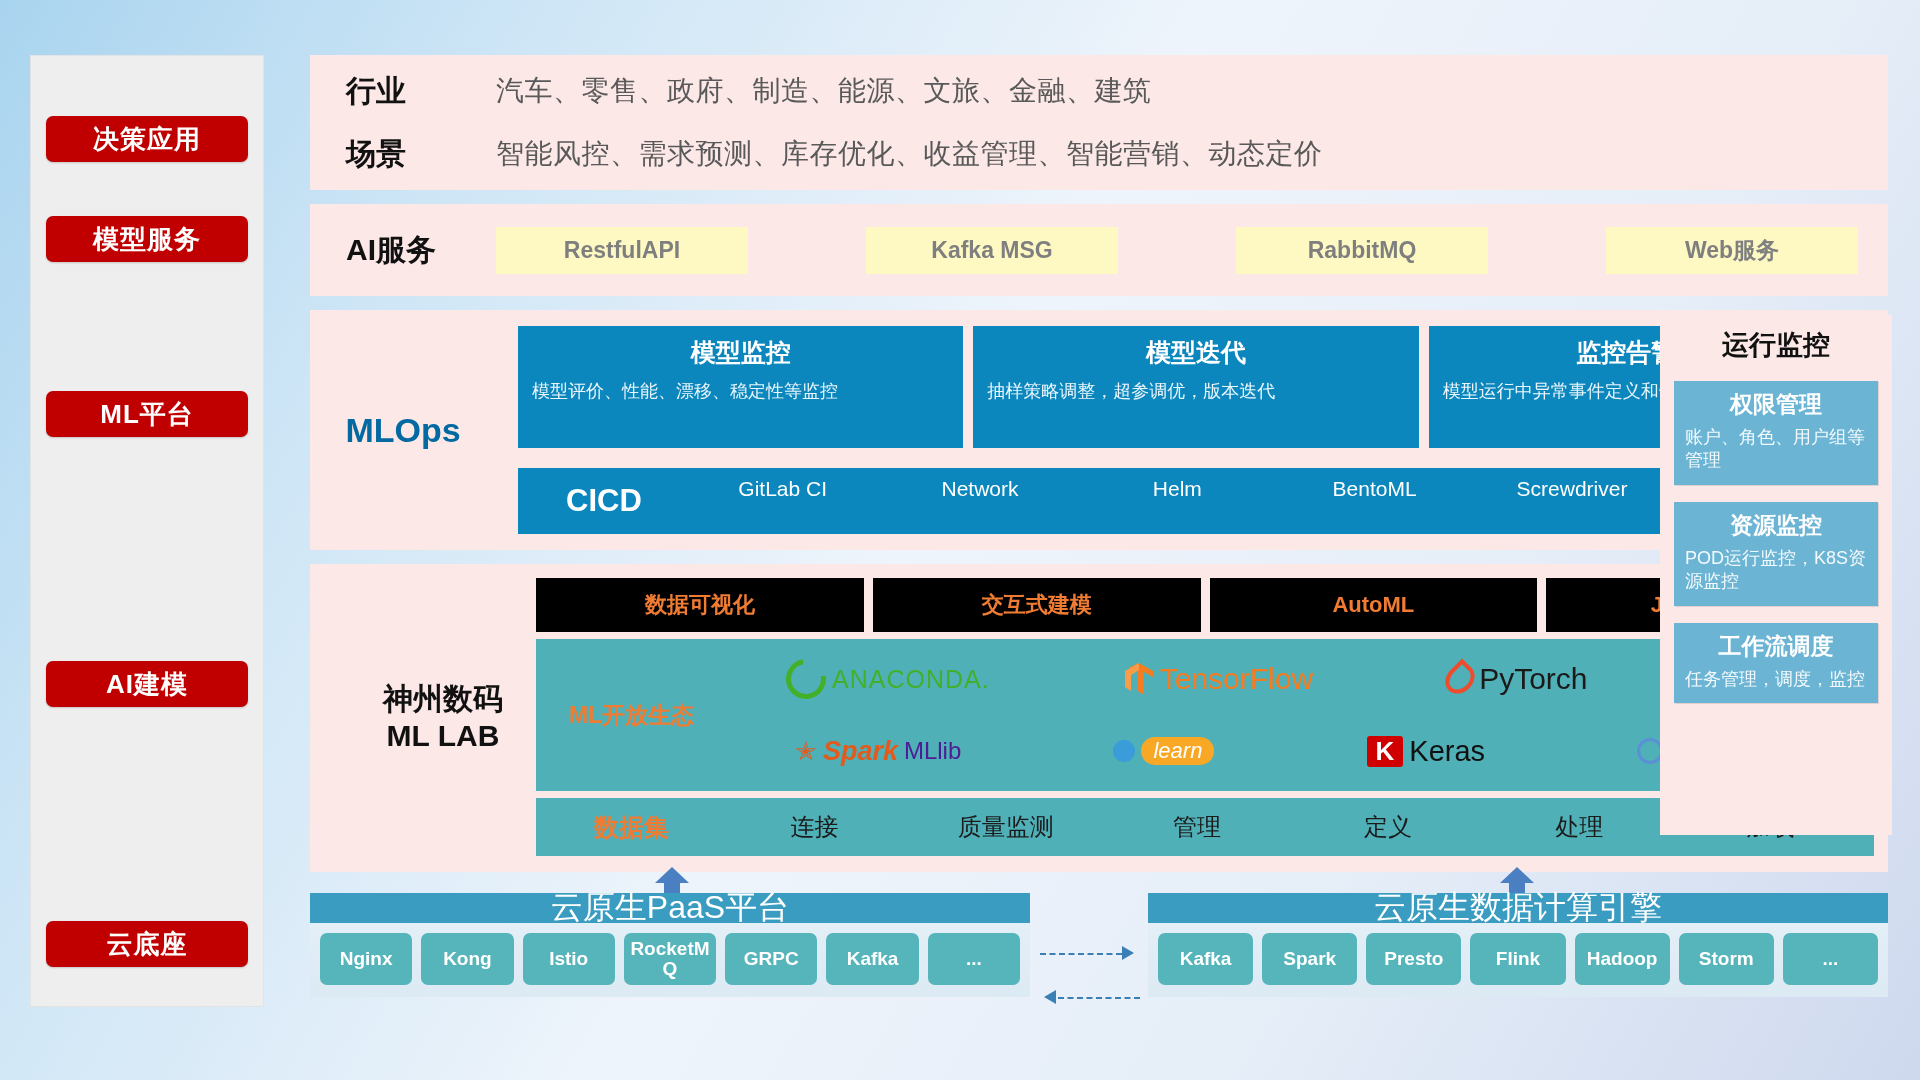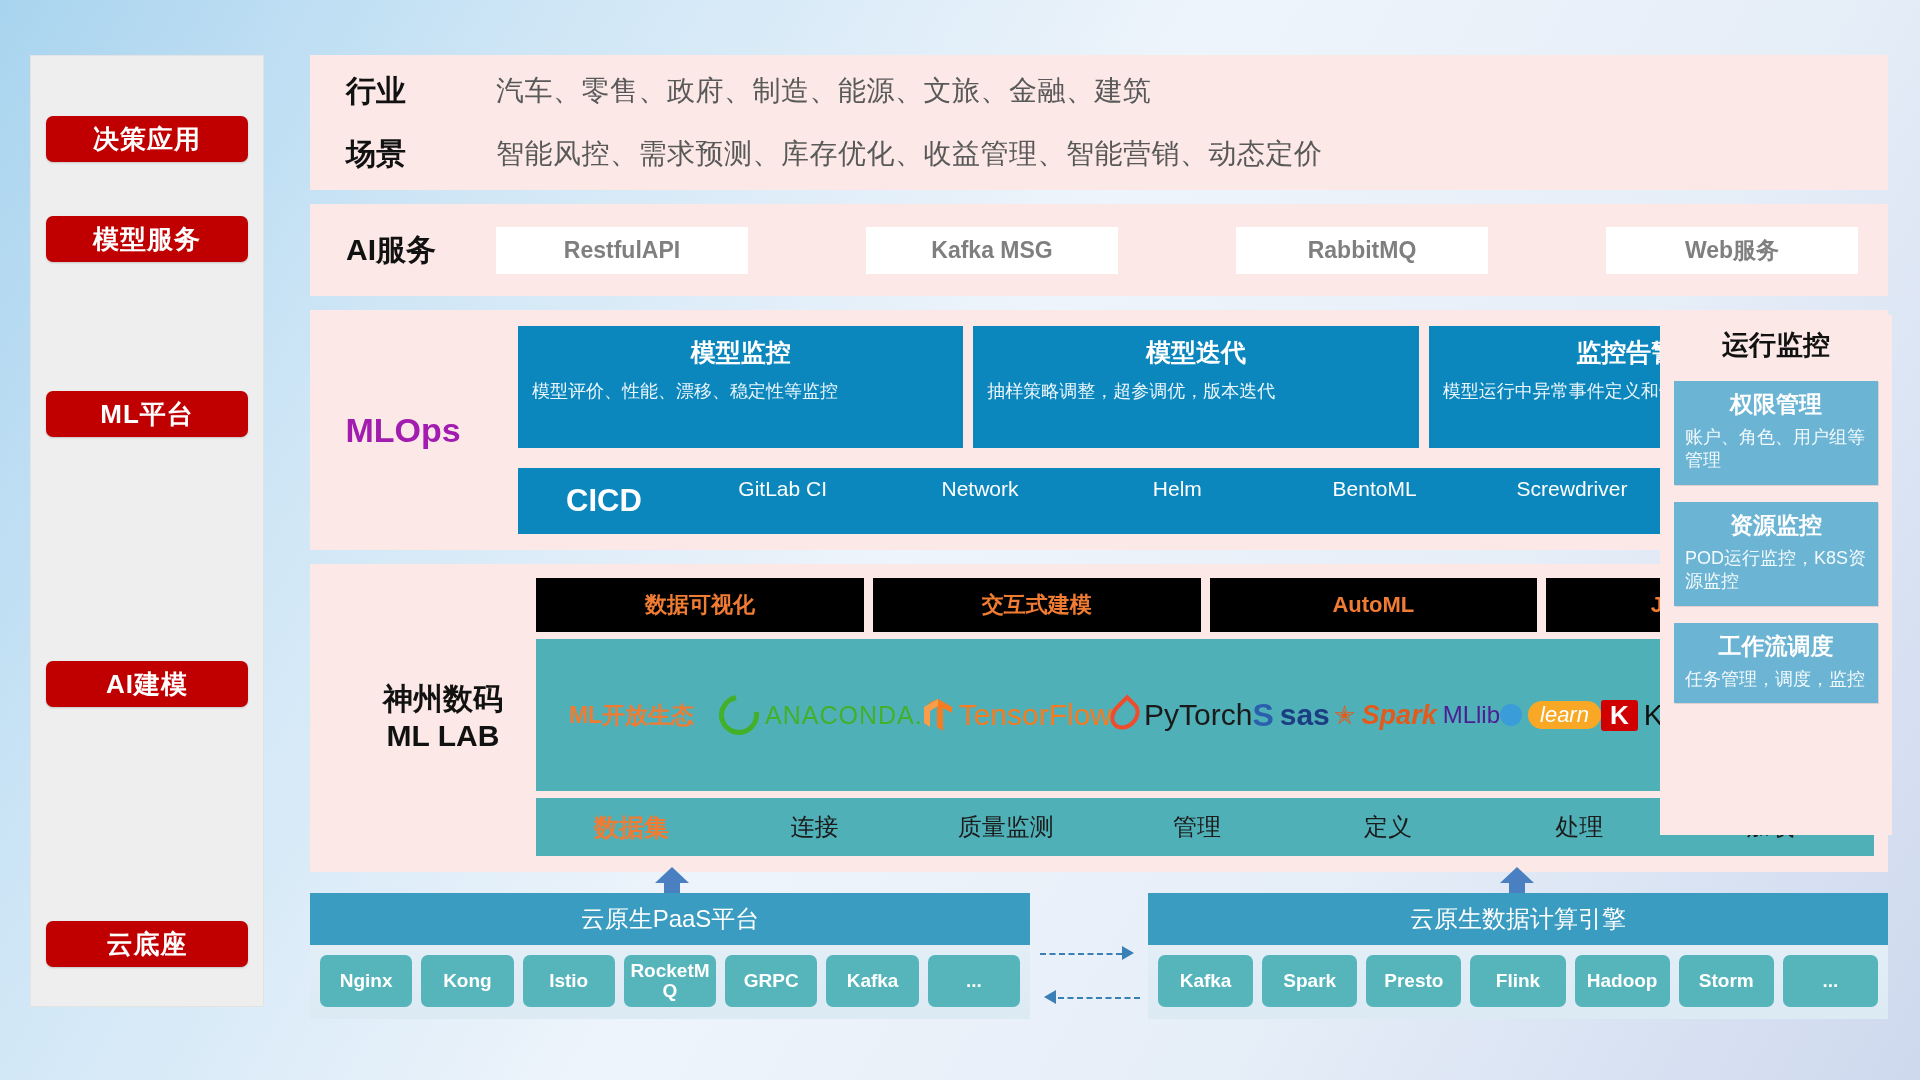--- a/index.html
+++ b/index.html
@@ -38,30 +38,30 @@
   .kv-key{width:150px;font-size:30px;font-weight:bold;color:#111;flex:none;}
   .kv-val{font-size:28px;color:#595959;letter-spacing:.5px;}
 
   .gap{height:14px;}
 
   
   .band-api{height:92px;display:flex;align-items:center;padding-left:36px;}
   .band-api .lbl{width:150px;font-size:30px;font-weight:bold;color:#111;flex:none;}
   .api-grid{display:flex;gap:0;flex:1;justify-content:space-between;padding-right:30px;}
   .api-chip{
-    width:252px;height:47px;background:#ffffff;color:#7f7f7f;
+    width:252px;height:47px;background:#fef9c3;color:#7f7f7f;
     display:flex;align-items:center;justify-content:center;
     font-size:23px;font-weight:bold;
   }
 
   
   .band-mlops{display:flex;padding:16px 0 16px 0;}
   .band-mlops .lbl{
     width:186px;flex:none;display:flex;align-items:center;justify-content:center;
-    font-size:34px;font-weight:bold;color:#a21caf;
+    font-size:34px;font-weight:bold;color:#0369a1;
   }
   .mlops-right{flex:1;padding-right:14px;display:flex;flex-direction:column;gap:20px;padding-left:22px;}
   .mlops-cards{display:flex;gap:10px;}
   .mlops-card{
     flex:1;background:#0c87be;color:#fff;padding:10px 14px 14px;min-height:122px;
     box-sizing:border-box;
   }
   .mlops-card h4{margin:0 0 10px;text-align:center;font-size:25px;font-weight:bold;}
   .mlops-card p{margin:0;font-size:18px;line-height:1.35;color:#eaf6fc;}
   .cicd-bar{
@@ -82,21 +82,21 @@
     font-size:30px;font-weight:bold;color:#111;text-align:center;line-height:1.25;padding-left:40px;
   }
   .lab-right{flex:1;padding-right:14px;display:flex;flex-direction:column;gap:7px;}
   .lab-tabs{display:flex;gap:9px;}
   .lab-tab{
     flex:1;height:54px;background:#000000;display:flex;align-items:center;justify-content:center;
     color:#f07c33;font-size:22px;font-weight:bold;
   }
   .eco{background:#4fb0b7;display:flex;align-items:center;height:152px;padding:0 8px;}
   .eco-label{width:175px;flex:none;color:#f07c33;font-size:23px;font-weight:bold;text-align:center;}
-  .eco-logos{flex:1;display:flex;flex-direction:row;justify-content:center;gap:4px;}
+  .eco-logos{flex:1;display:flex;flex-direction:column;justify-content:center;gap:4px;}
   .eco-line{display:flex;align-items:center;justify-content:space-around;height:68px;}
   .ds-row{
     background:#4fb0b7;height:58px;display:flex;align-items:center;padding:0 8px;
   }
   .ds-label{width:175px;flex:none;color:#f07c33;font-size:25px;font-weight:bold;text-align:center;}
   .ds-items{flex:1;display:flex;}
   .ds-item{flex:1;text-align:center;font-size:24px;color:#1b1b1b;}
 
   
   .right-rail{
@@ -108,22 +108,22 @@
     margin:8px 14px 17px;background:#6cb4d4;padding:8px 11px 12px;box-sizing:border-box;
     box-shadow:1px 1px 0 rgba(0,0,0,.10);
   }
   .rr-card h5{margin:0 0 6px;text-align:center;color:#fff;font-size:23px;font-weight:bold;}
   .rr-card p{margin:0;color:#f2fafd;font-size:18px;line-height:1.3;}
 
   
   .bottom{position:absolute;left:310px;top:885px;width:1578px;height:130px;}
   .stack{position:absolute;top:8px;background:linear-gradient(180deg,#e7f1f8,#dceaf4);}
   .stack-head{
-    height:52px;background:#3a9cc0;color:#fff;display:flex;align-items:center;justify-content:center;
-    font-size:24px;
+    height:30px;background:#3a9cc0;color:#fff;display:flex;align-items:center;justify-content:center;
+    font-size:32px;
   }
   .stack-body{display:flex;gap:9px;padding:10px 10px 12px;}
   .tech{
     flex:1;min-width:0;height:52px;background:#56b5bb;border-radius:7px;color:#fff;
     display:flex;align-items:center;justify-content:center;text-align:center;
     font-size:19px;font-weight:bold;line-height:1.05;padding:0 2px;box-sizing:border-box;
     word-break:break-word;
   }
   .arrow-up{
     position:absolute;width:34px;height:40px;

